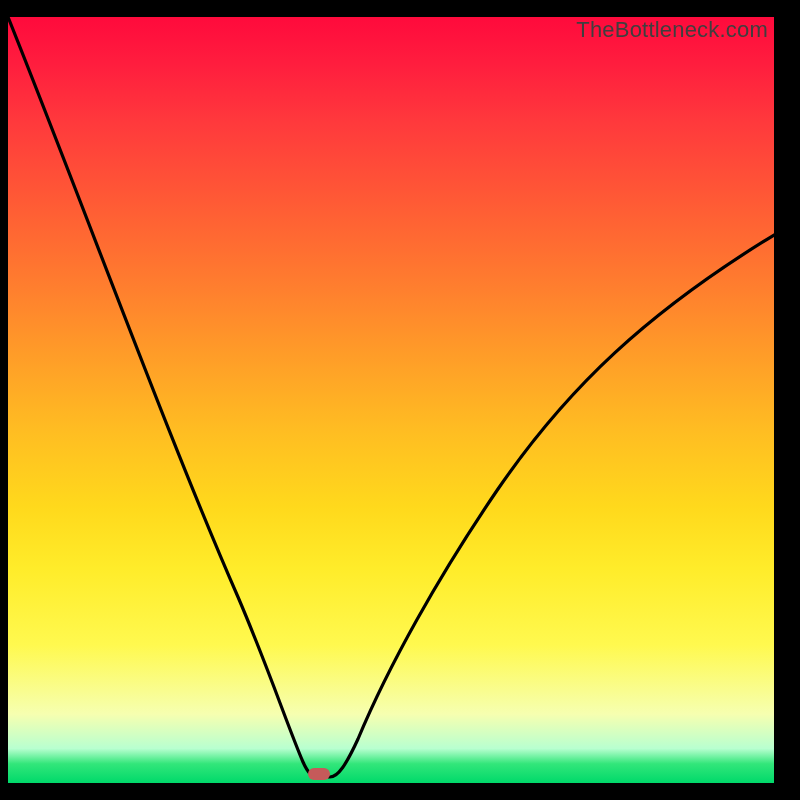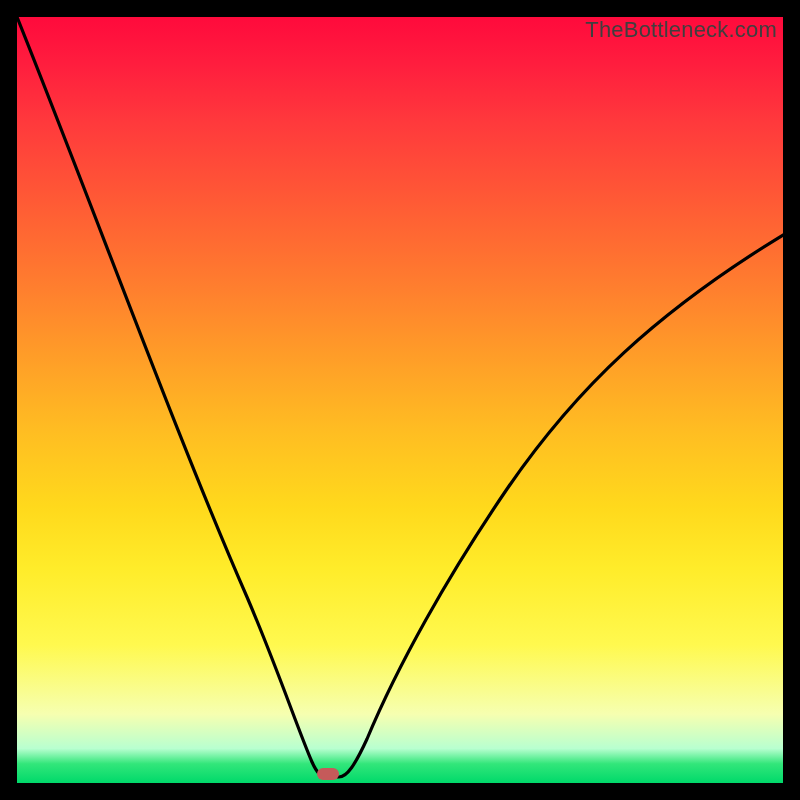--- a/index.html
+++ b/index.html
@@ -6,21 +6,21 @@
     margin: 0;
     padding: 0;
     width: 800px;
     height: 800px;
     background: #000;
     overflow: hidden;
     font-family: Arial, Helvetica, sans-serif;
   }
   .frame {
     position: absolute;
-    left: 17px;
+    left: 8px;
     top: 17px;
     width: 766px;
     height: 766px;
     overflow: hidden;
   }
   .gradient {
     position: absolute;
     inset: 0;
     background: linear-gradient(
       to bottom,

